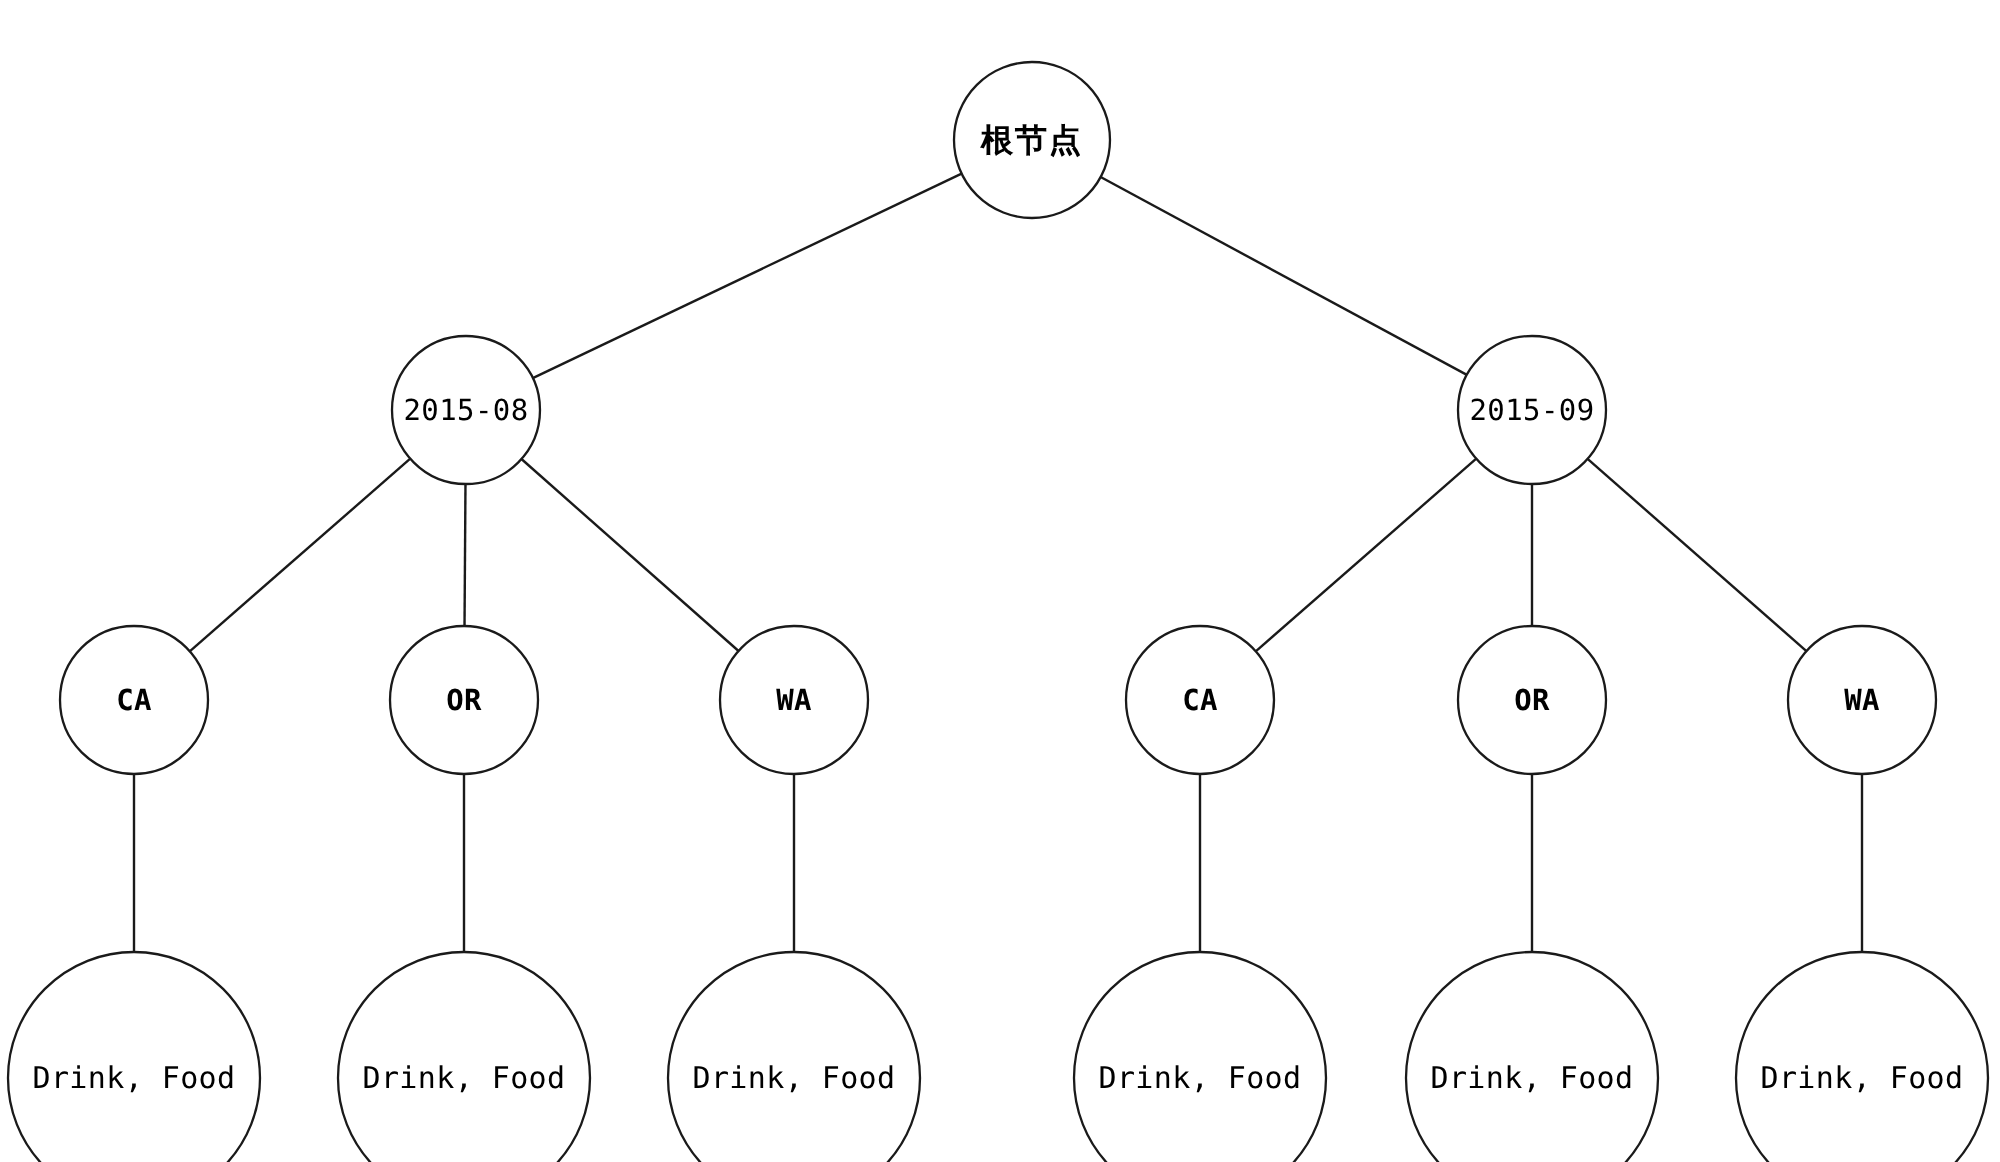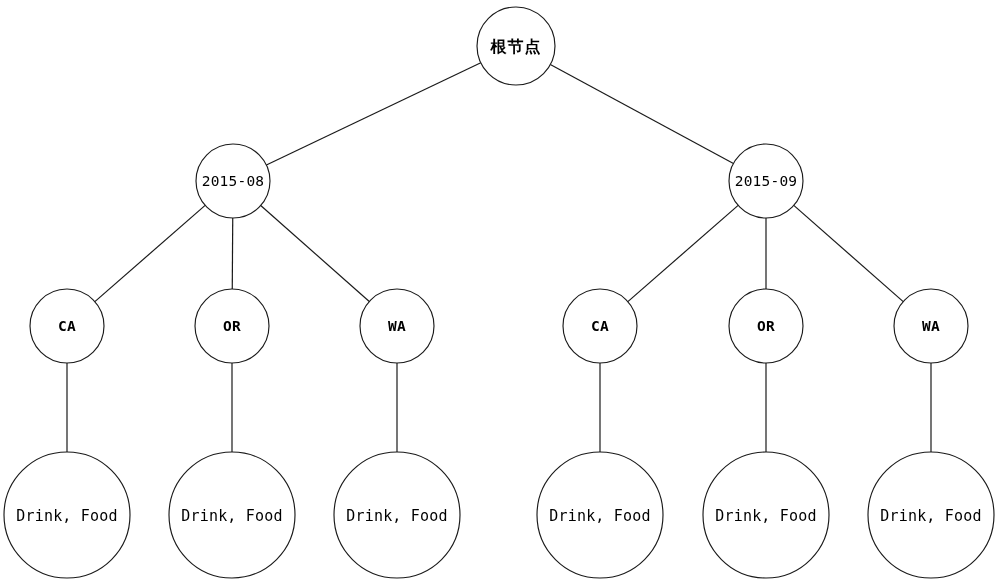--- a/index.html
+++ b/index.html
@@ -11,20 +11,21 @@
     width: 1000px;
     height: 581px;
     font-family: "Liberation Serif", serif;
     overflow: hidden;
   }
   #diagram-root {
     position: relative;
     width: 1000px;
     height: 476px;
     background: #ffffff;
+    margin-top: 24px;
   }
   svg#tree-svg {
     display: block;
     width: 1000px;
     height: 581px;
   }
   .node-circle {
     fill: #ffffff;
     stroke: #1a1a1a;
     stroke-width: 1.15;

